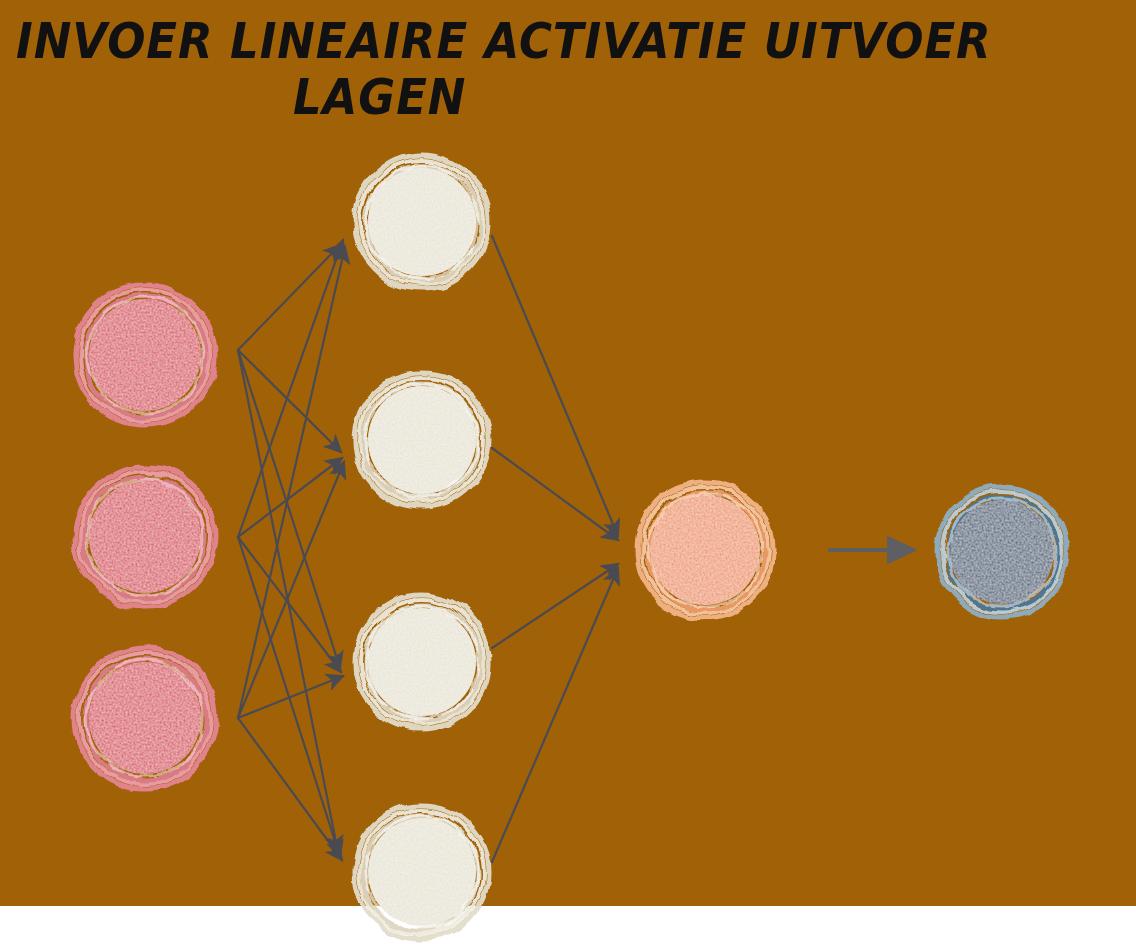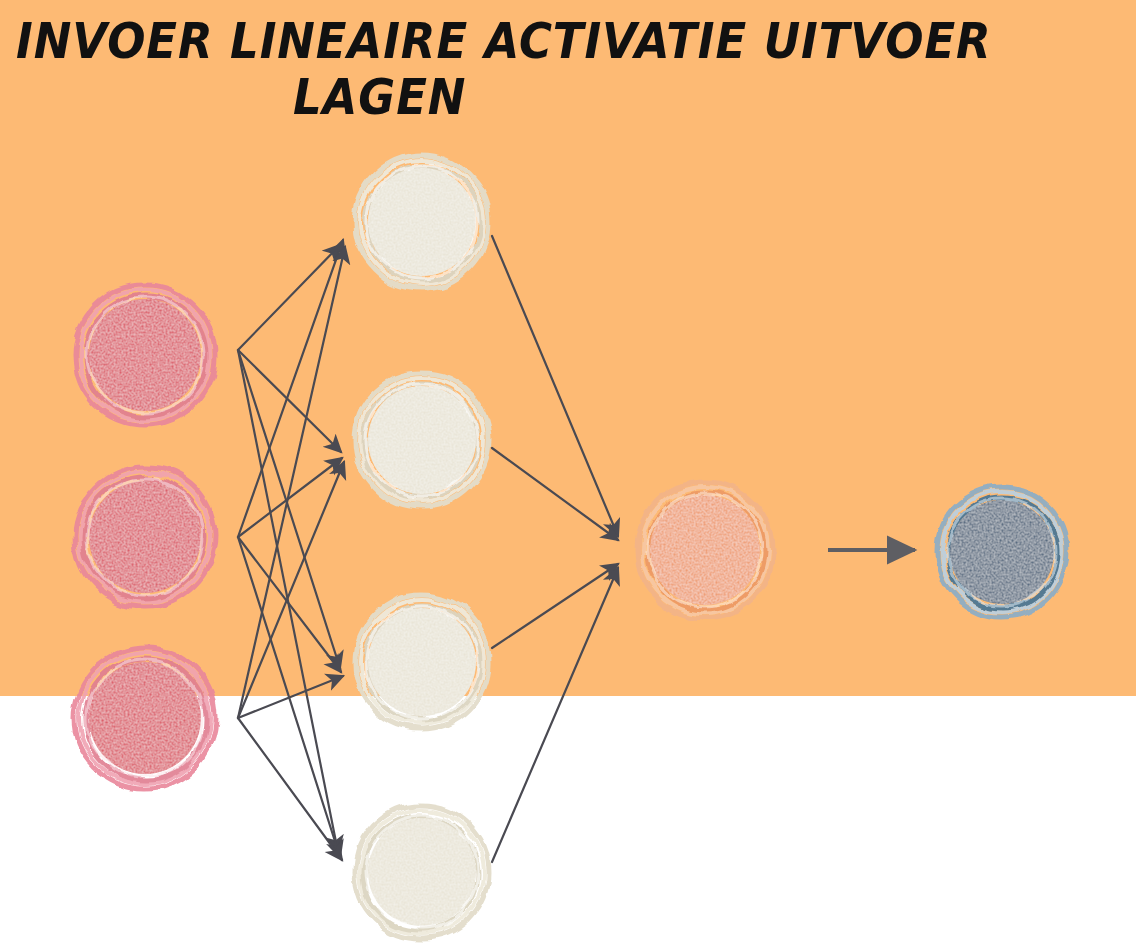--- a/index.html
+++ b/index.html
@@ -12,22 +12,22 @@
     width: 1136px;
     height: 944px;
     position: relative;
     overflow: hidden;
     font-family: "DejaVu Sans", sans-serif;
   }
   #stage {
     position: absolute;
     left: 0; top: 0;
     width: 1136px;
-    height: 696px;
-    background: #fdba74;
+    height: 906px;
+    background: #a16207;
   }
   .title-line {
     position: absolute;
     font-family: "DejaVu Sans", sans-serif;
     font-weight: 700;
     font-style: italic;
     color: #111111;
     white-space: nowrap;
     letter-spacing: 0.02em;
     -webkit-font-smoothing: antialiased;

